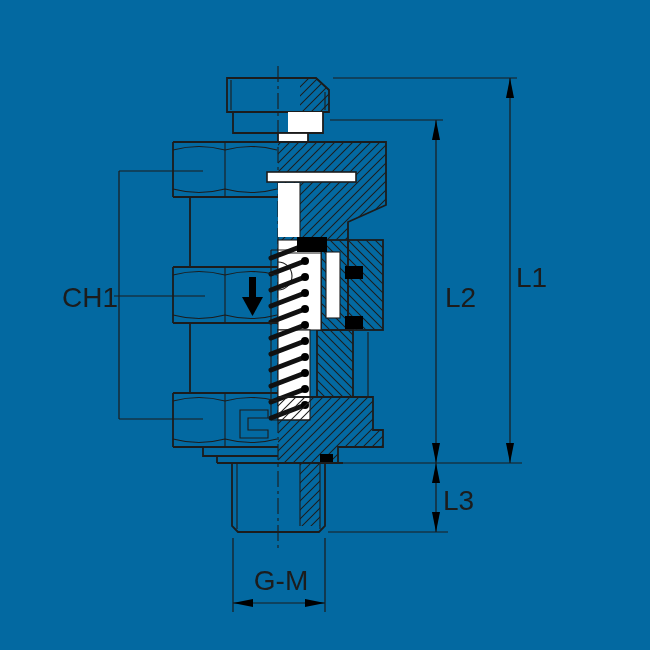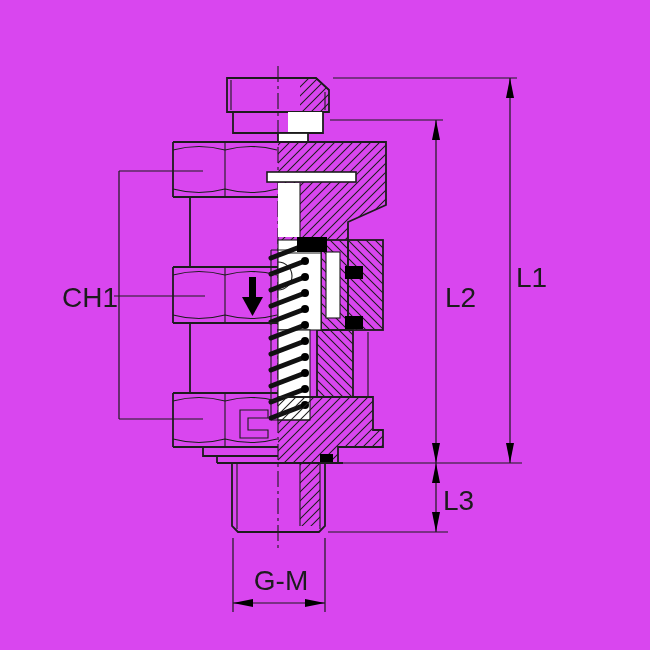--- a/index.html
+++ b/index.html
@@ -1,16 +1,16 @@
 <!DOCTYPE html>
 <html><head>
 <meta charset="utf-8">
 <style>
   html,body{margin:0;padding:0;background:#ffffff;}
-  .stage{width:650px;height:650px;background:#d946ef;position:relative;overflow:hidden;
+  .stage{width:650px;height:650px;background:#0369a1;position:relative;overflow:hidden;
          font-family:"Liberation Sans", sans-serif;}
   svg{display:block}
   .ol{fill:none;stroke:#1c1c1c;stroke-width:1.8;stroke-linejoin:miter;stroke-linecap:butt}
   .thin{fill:none;stroke:#1c1c1c;stroke-width:1.1}
   .dim{fill:none;stroke:#1c1c1c;stroke-width:1.2}
   .blk{fill:#000000;stroke:none}
   .wfill{fill:#ffffff}
   .lbl{font-family:"Liberation Sans", sans-serif;font-size:28px;fill:#1c1c1c}
   .spring{fill:none;stroke:#111;stroke-width:5;stroke-linecap:round}
 </style>

